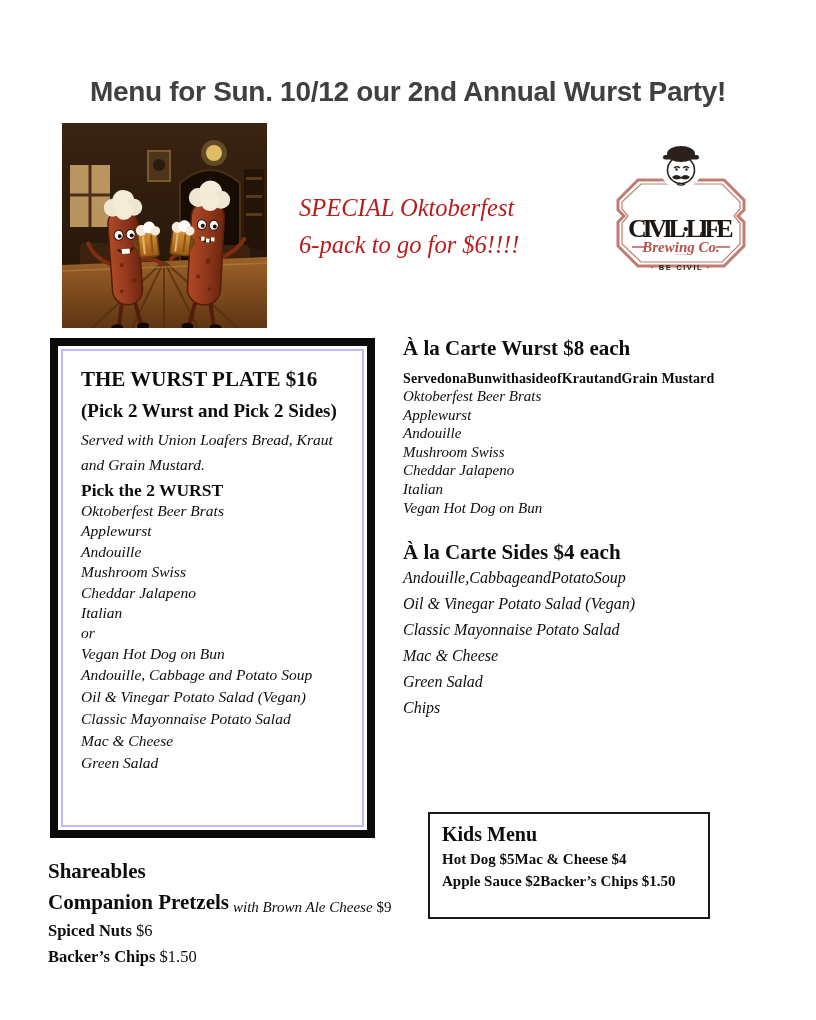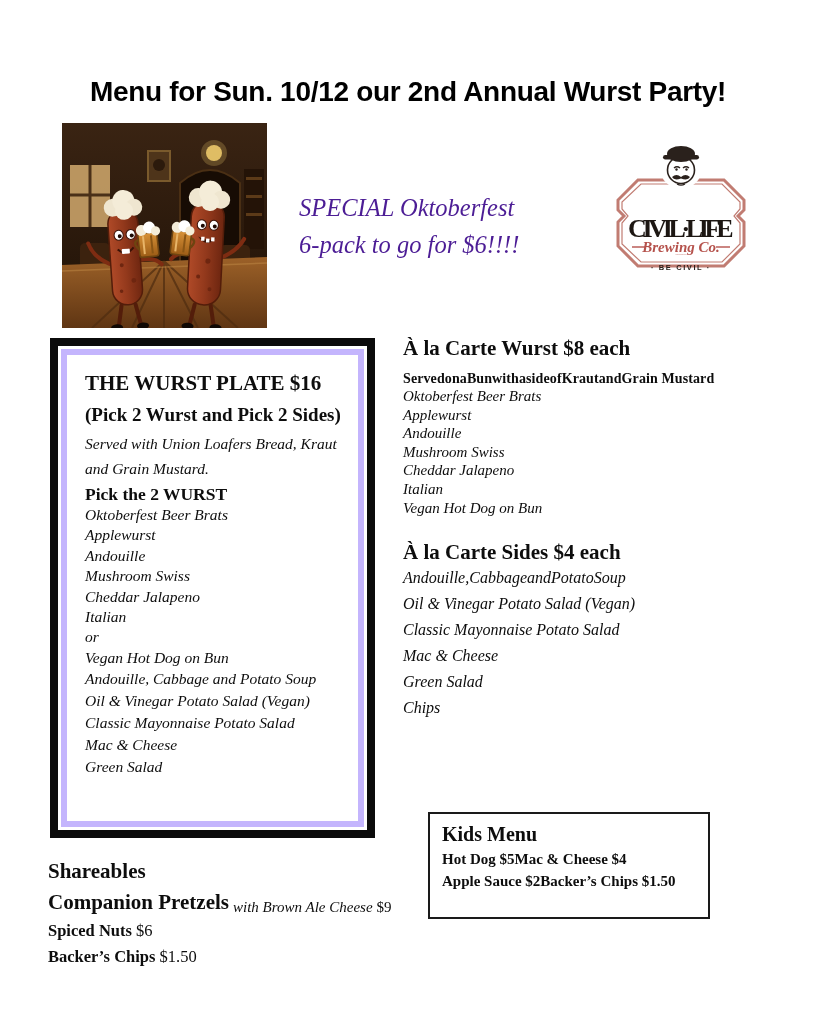--- a/index.html
+++ b/index.html
@@ -6,44 +6,44 @@
   body{
     width:816px;height:1020px;background:#ffffff;position:relative;
     font-family:"Liberation Serif",serif;color:#0d0d0d;overflow:hidden;
   }
   .abs{position:absolute;}
 
   
   .page-title{
     top:76px;left:0;width:816px;text-align:center;
     font-family:"Liberation Sans",sans-serif;font-weight:800;
-    font-size:28px;letter-spacing:-0.3px;color:#000000;white-space:nowrap;
+    font-size:28px;letter-spacing:-0.3px;color:#404040;white-space:nowrap;
   }
 
   
   .hero{left:62px;top:123px;width:205px;height:205px;}
   .hero svg{display:block;width:205px;height:205px;}
 
   
   .special{
     left:299px;top:189px;width:290px;
-    font-style:italic;font-size:24.5px;line-height:37px;color:#4c1d95;
+    font-style:italic;font-size:24.5px;line-height:37px;color:#b91c1c;
   }
 
   
   .logo{left:610px;top:146px;width:142px;height:138px;}
   .logo svg{display:block;width:142px;height:138px;}
 
   
   .plate-box{
     left:50px;top:338px;width:325px;height:500px;box-sizing:border-box;
     border:8px solid #0b0b0b;background:#fff;
   }
   .plate-inner{
-    position:absolute;inset:3px;border:6px solid #c4b5fd;
+    position:absolute;inset:3px;border:2px solid #c4b5fd;
     padding:10px 12px 0 18px;box-sizing:border-box;
   }
   .plate-title{font-size:21px;font-weight:bold;margin-top:6px;}
   .plate-subtitle{font-size:19px;font-weight:bold;margin-top:8px;}
   .plate-served{font-style:italic;font-size:15.5px;line-height:25px;margin-top:5px;width:272px;}
   .pick-label{font-weight:bold;font-size:17.5px;margin-top:3px;}
   .plate-item{font-style:italic;font-size:15.5px;line-height:20.4px;}
   .plate-item:first-of-type{margin-top:4px;}
   .sides-label{font-weight:bold;font-size:17.5px;margin-top:18px;}
   .plate-side-item{font-style:italic;font-size:15.5px;line-height:22px;}

